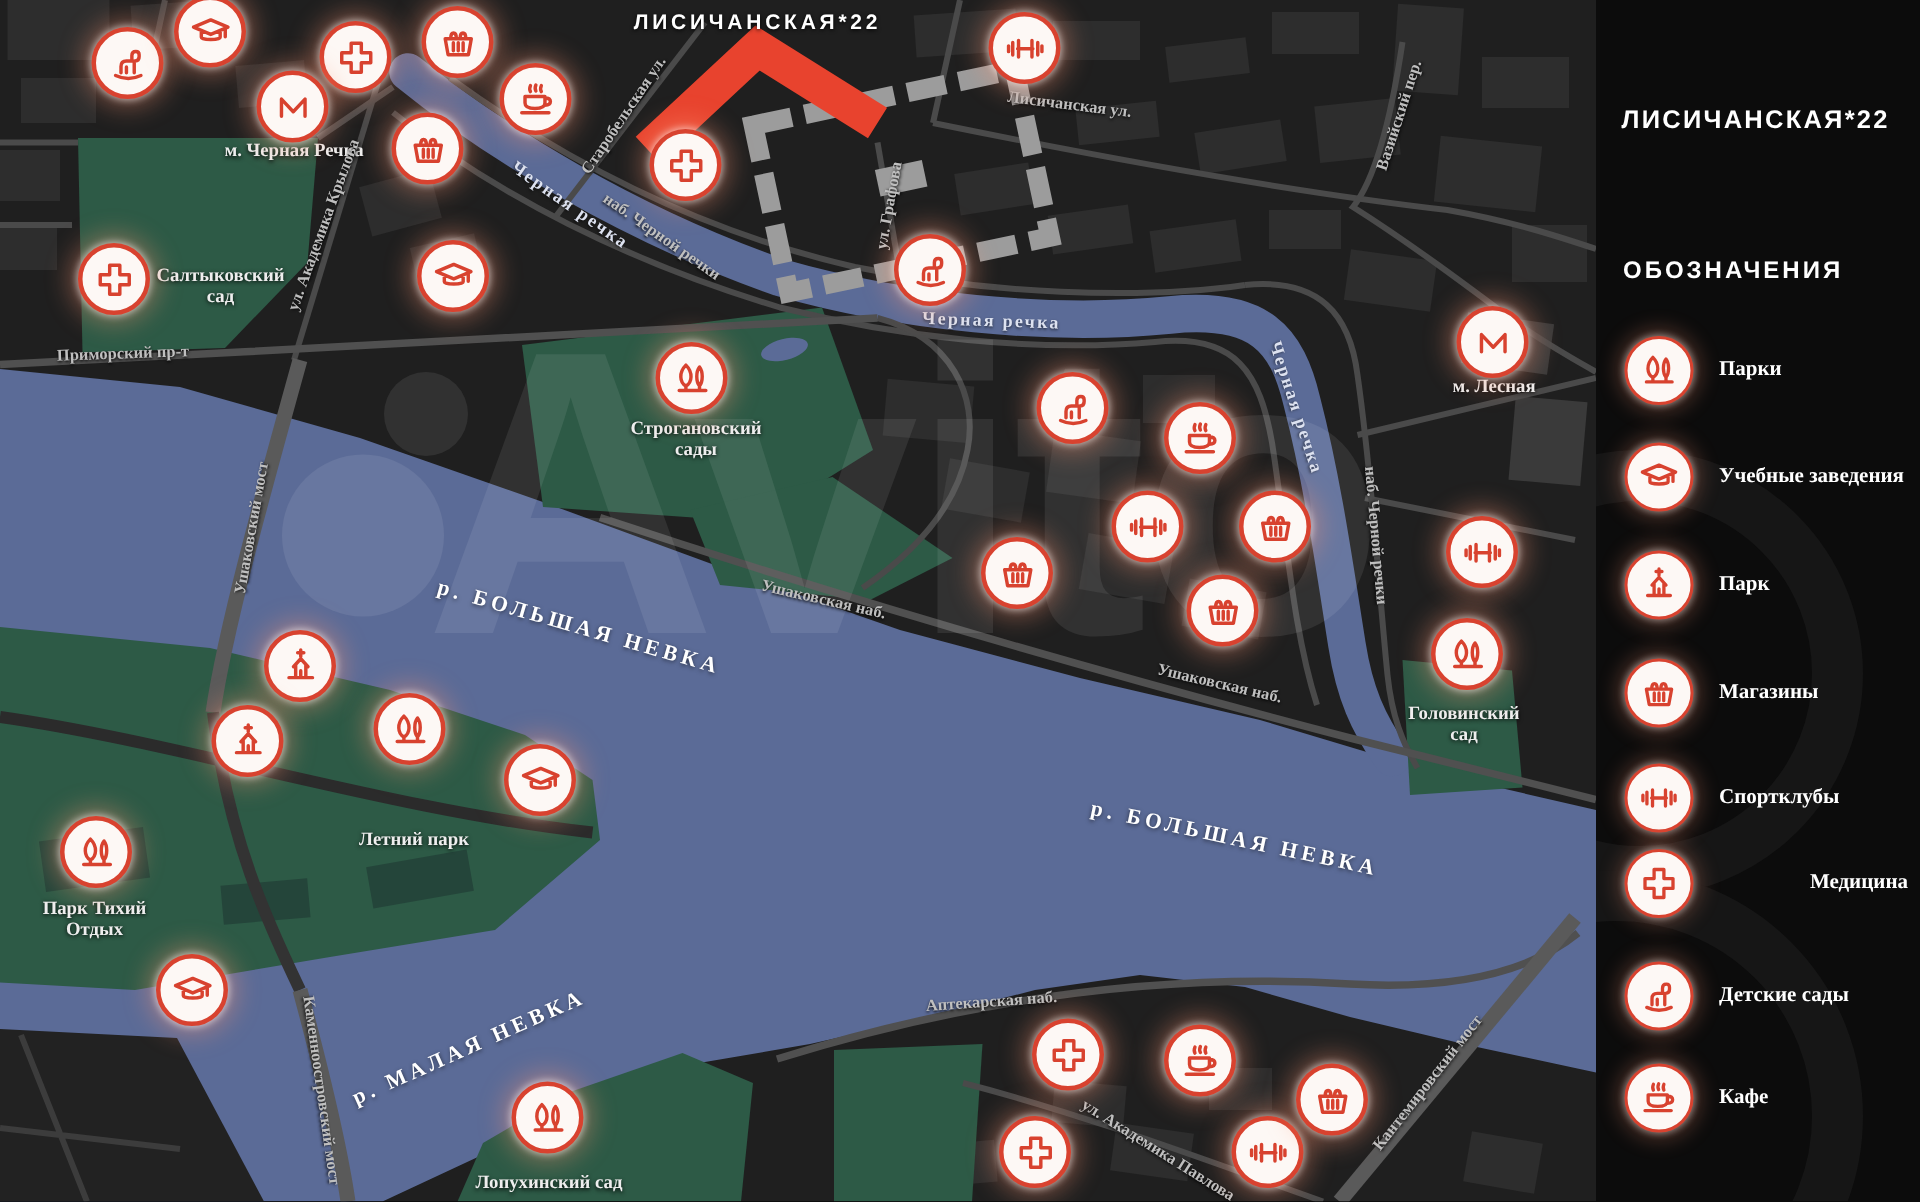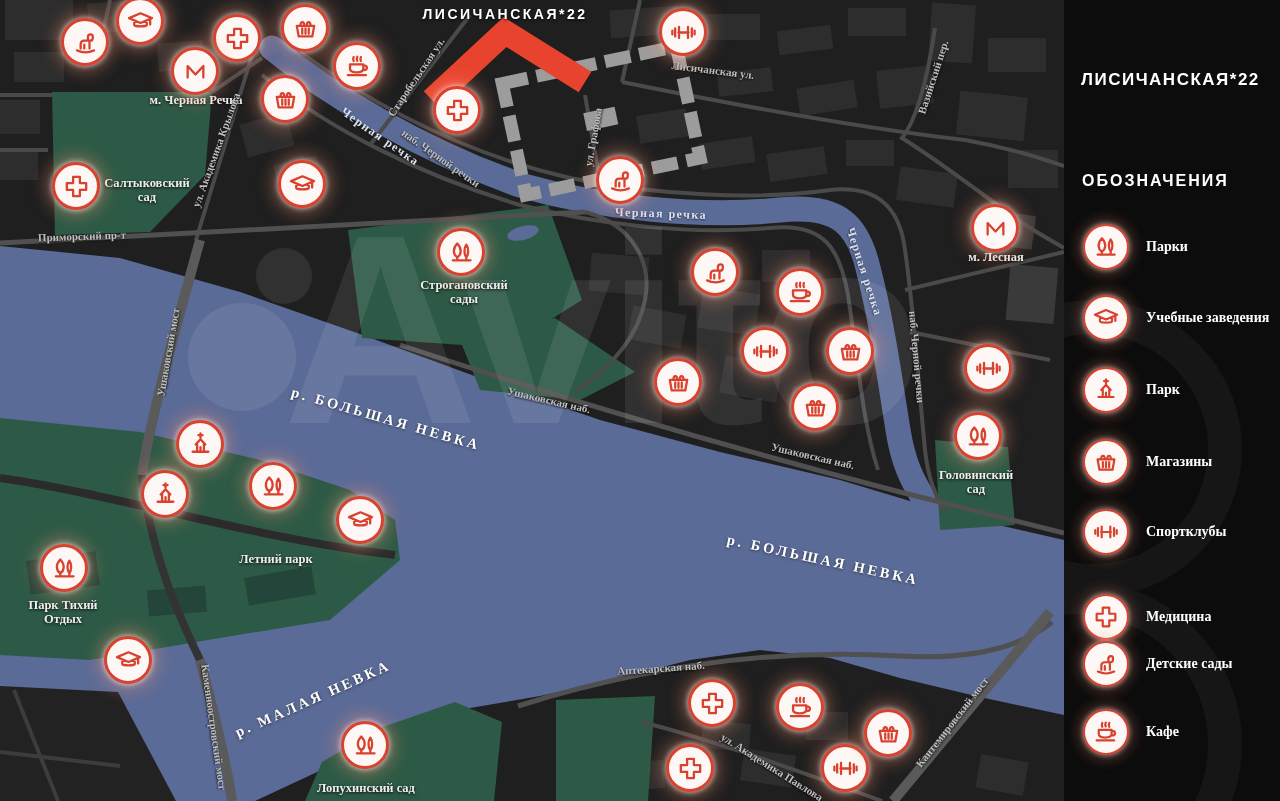--- a/index.html
+++ b/index.html
@@ -427,21 +427,21 @@
           <span class="lg-label">Магазины</span>
         </div>
         <div class="legend-item" style="top: 509px;">
           <span class="lg-circle">
             <svg viewBox="0 0 24 24">
               <use href="#ic-gym"></use>
             </svg>
           </span>
           <span class="lg-label">Спортклубы</span>
         </div>
-        <div class="legend-item" style="top: 594px;">
+        <div class="legend-item" style="top: 566px; text-align: right;">
           <span class="lg-circle">
             <svg viewBox="0 0 24 24">
               <use href="#ic-medicine"></use>
             </svg>
           </span>
           <span class="lg-label">Медицина</span>
         </div>
         <div class="legend-item" style="top: 641px;">
           <span class="lg-circle">
             <svg viewBox="0 0 24 24">

